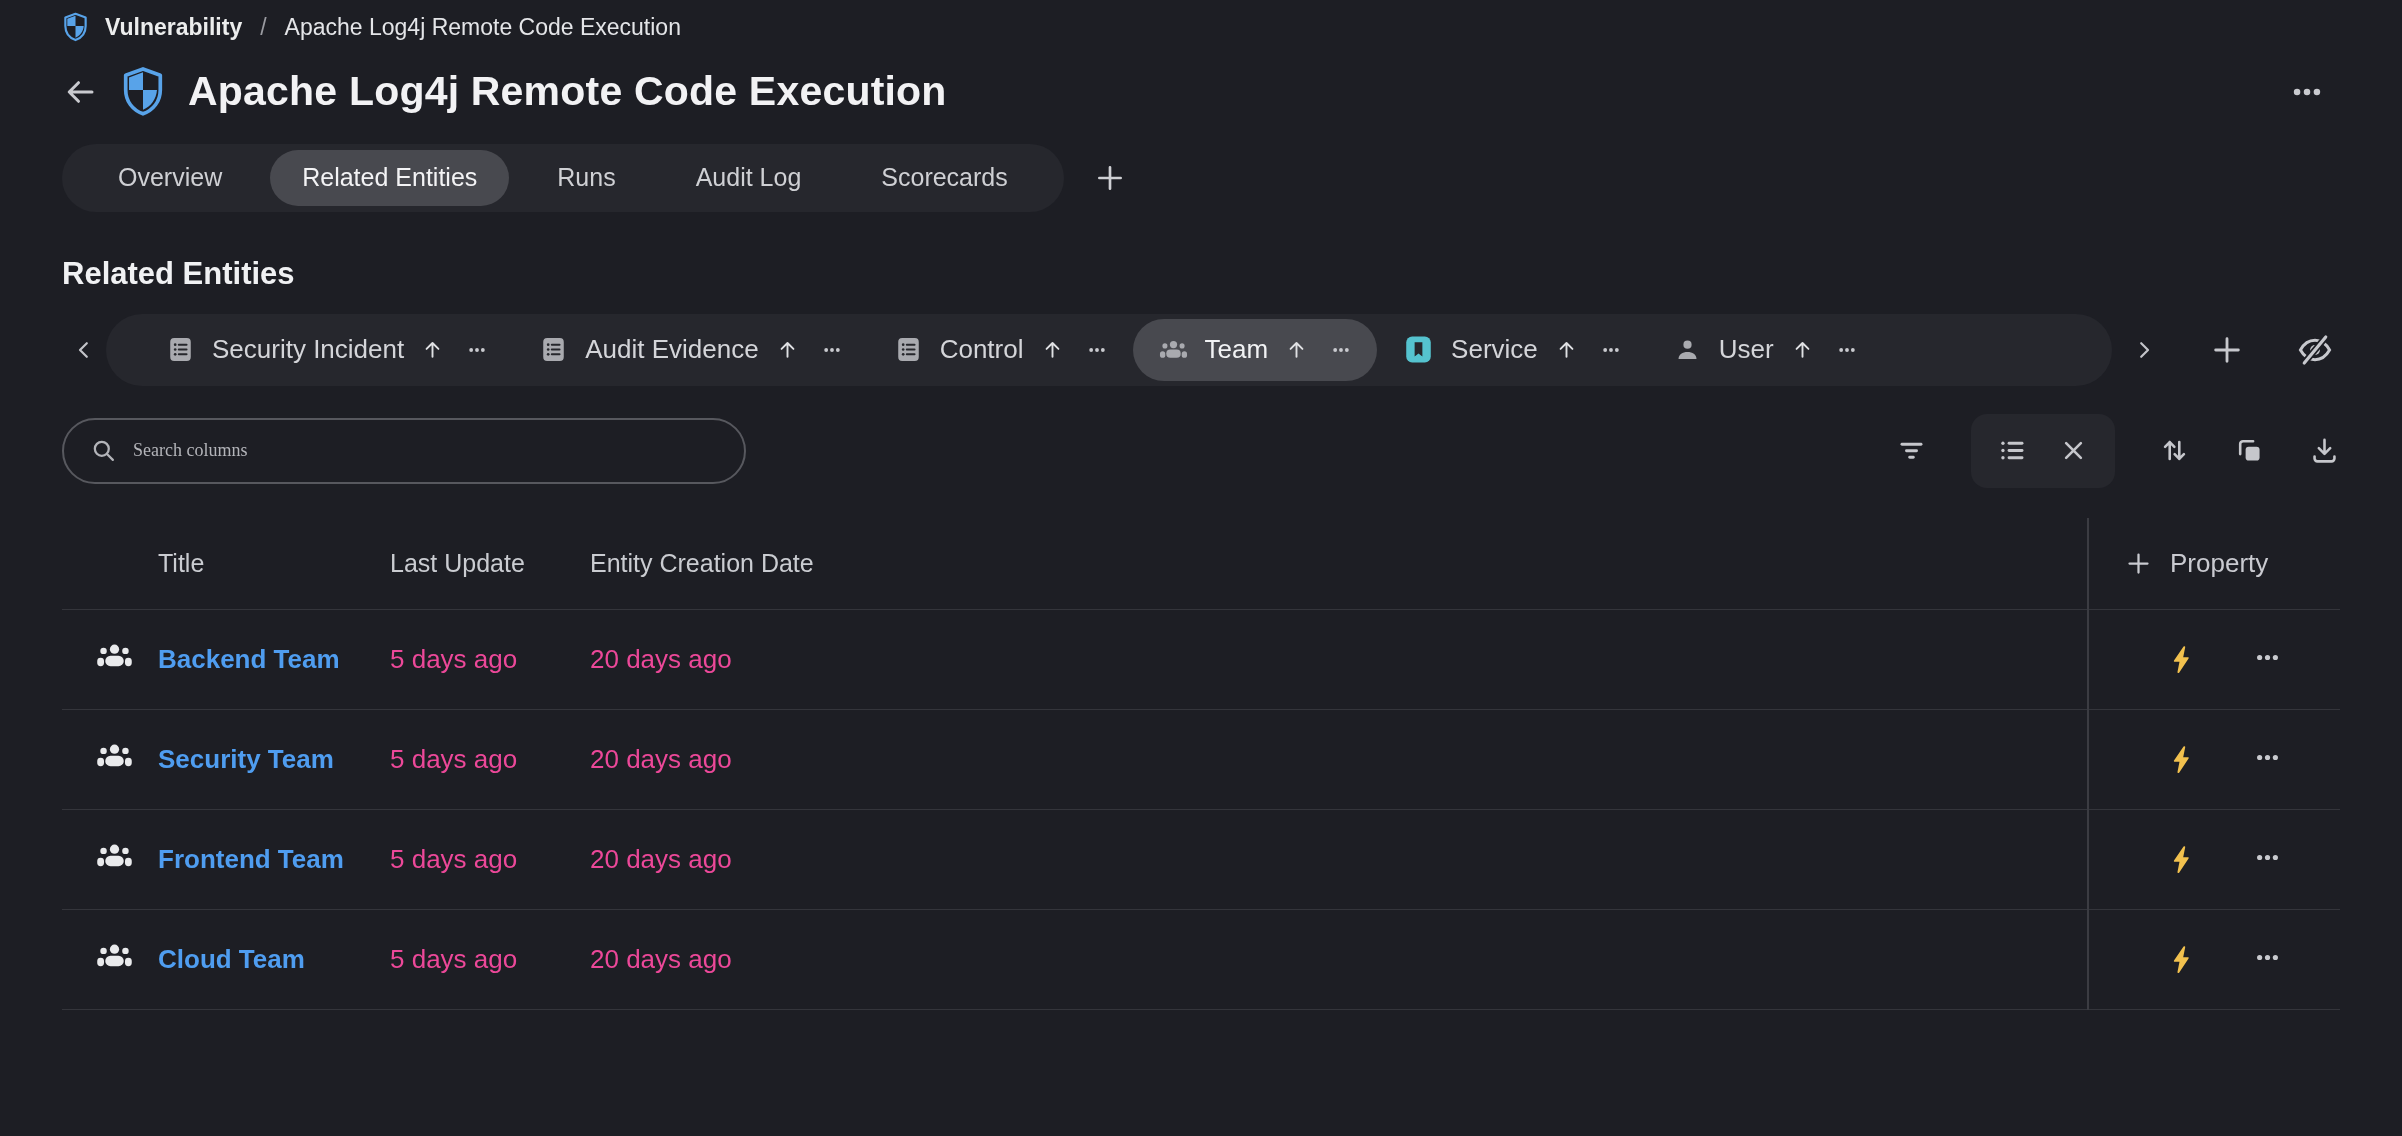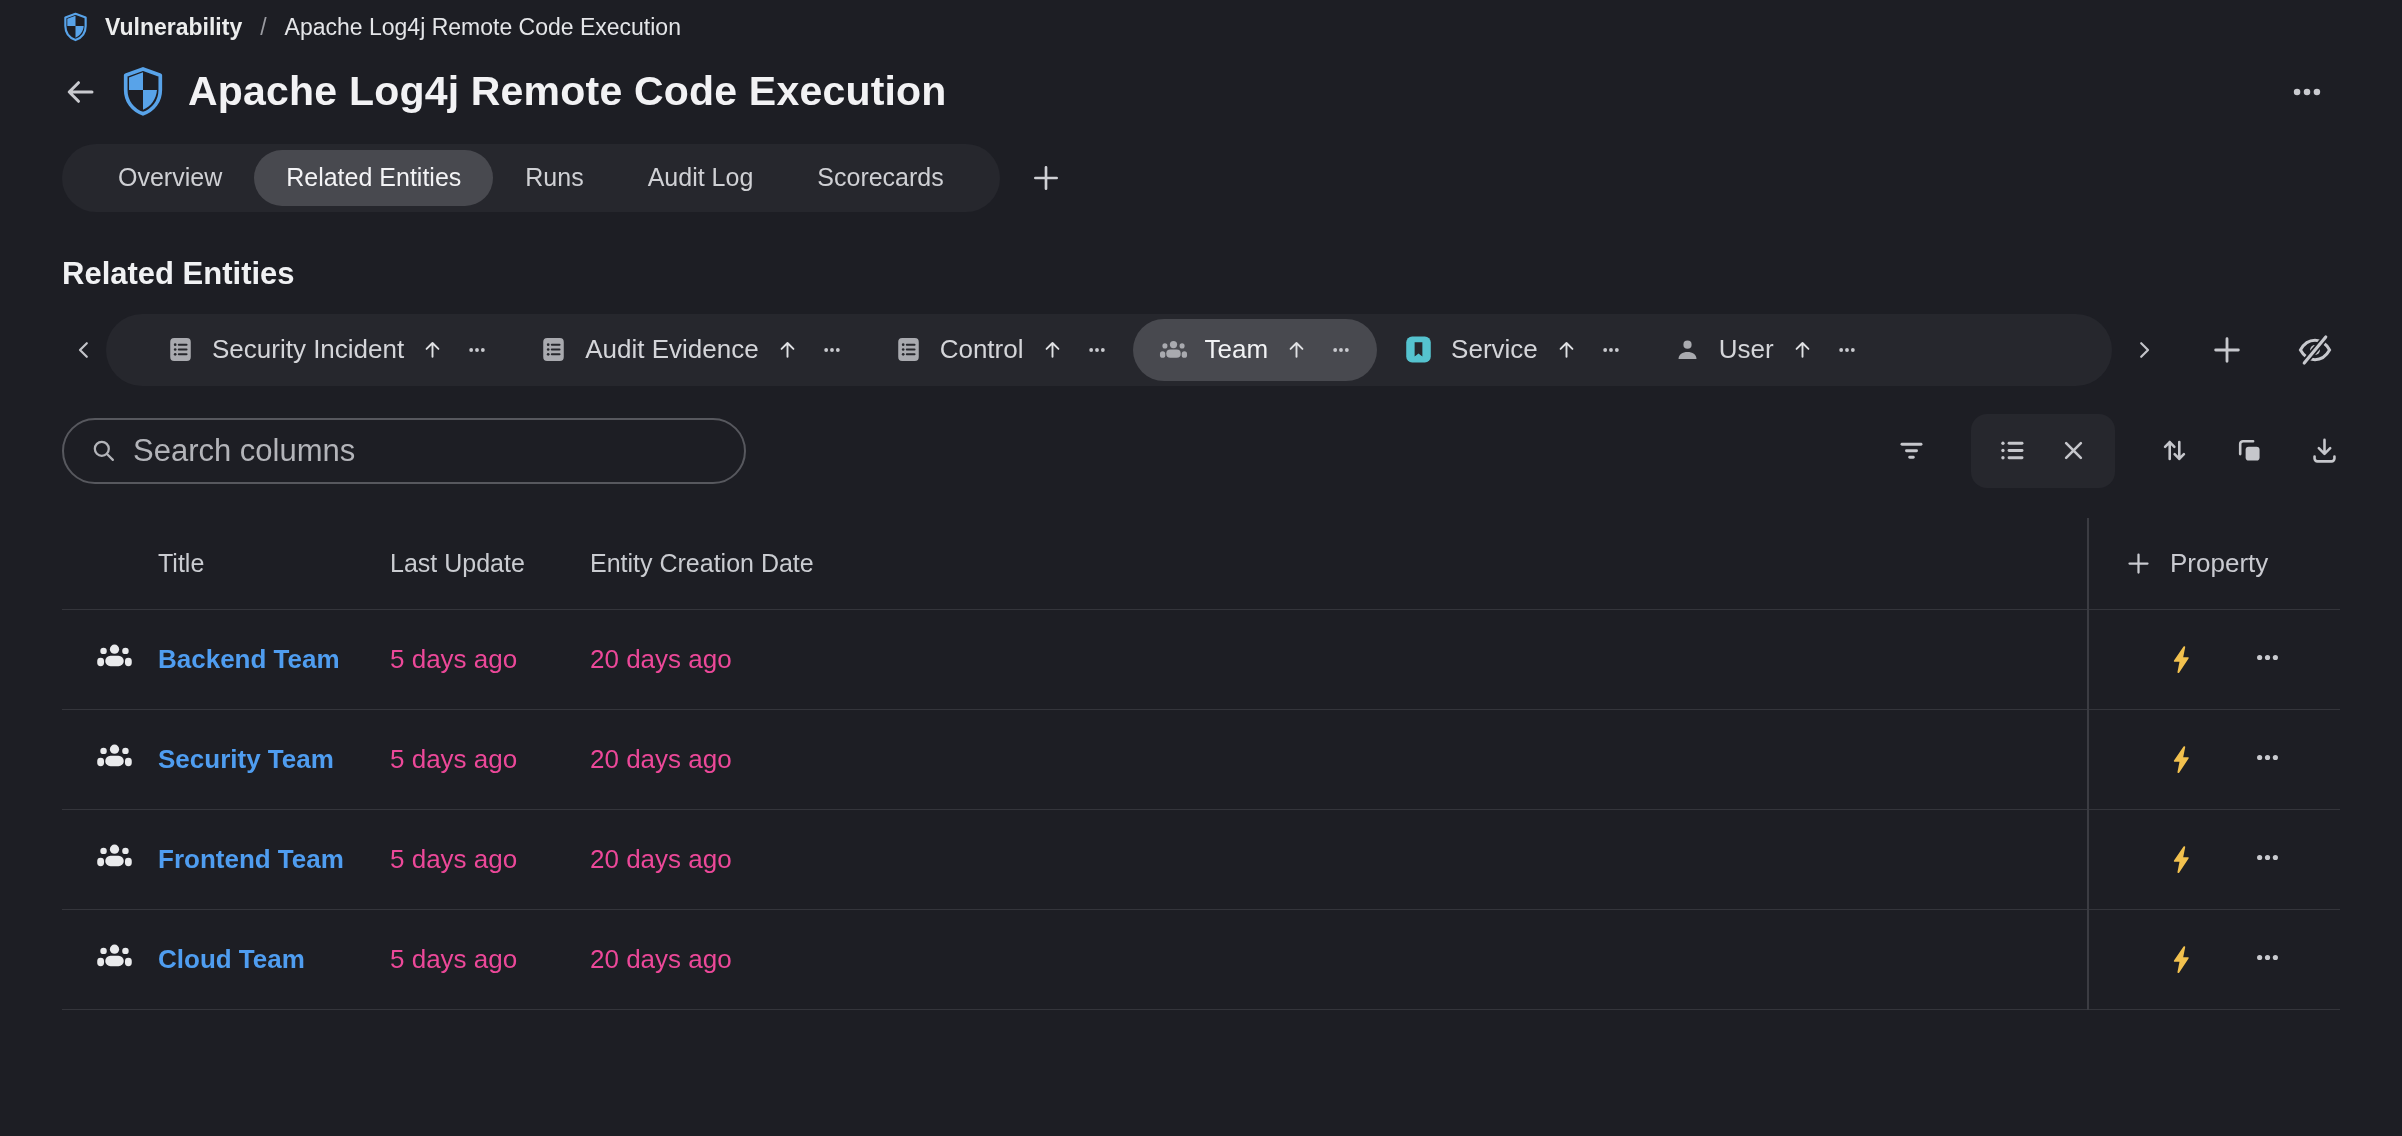--- a/index.html
+++ b/index.html
@@ -35,21 +35,21 @@
 
   
   .title-row{margin-top:22px;display:flex;align-items:center;gap:22px}
   .back-btn{font-size:36px;color:#c9cacf}
   .title-row .shield-lg{font-size:46px;color:var(--shield)}
   h1{font-size:41px;font-weight:700;letter-spacing:.2px;color:#f2f2f4}
   .menu-btn{margin-left:auto;font-size:34px;color:#c9cacf;margin-right:16px}
 
   
   .tabbar-row{margin-top:26px;display:flex;align-items:center}
-  .tabbar{display:inline-flex;align-items:center;background:var(--panel);height:68px;border-radius:34px;padding:0 24px;gap:0}
+  .tabbar{display:inline-flex;align-items:center;background:var(--panel);height:68px;border-radius:34px;padding:0 24px;gap:16px}
   .ptab{padding:0 32px;height:56px;display:flex;align-items:center;border-radius:28px;font-size:25px;color:var(--text2)}
   .ptab.active{background:var(--pill);color:#f3f3f5;font-weight:400}
   .add-tab{margin-left:30px;font-size:32px;color:#cfd0d4}
 
   
   .section-row{margin-top:44px;display:flex;align-items:center;justify-content:space-between}
   h2{font-size:31px;font-weight:700;color:#f0f1f3}
   .view-toggle{display:flex;align-items:center;background:var(--panel2);border-radius:33px;padding:6px;height:66px}
   .toggle-item{display:flex;align-items:center;gap:15px;padding:0 34px;height:54px;border-radius:27px;font-size:26px;color:#d2d3d7}
   .toggle-item.active{background:var(--pill);color:#f1f2f4}
@@ -68,21 +68,21 @@
   .etab .dots-ic{font-size:20px;color:#c9cacf;margin-left:6px}
   .strip-action{flex:none;color:#c7c8cd}
   .strip-action.plus{font-size:34px;margin-left:44px}
   .strip-action.eye{font-size:38px;margin-left:52px;margin-right:6px}
   .nav-chevron.right{margin-left:10px}
 
   
   .toolbar-row{margin-top:28px;display:flex;align-items:center}
   .search-box{width:684px;height:66px;border:2px solid var(--inputborder);border-radius:34px;display:flex;align-items:center;gap:16px;padding:0 26px}
   .search-box .icon{font-size:27px;color:#b3b4b9}
-  .search-box input{flex:1;background:transparent;border:none;outline:none;color:#fdba74;font-size:31px;font-family:Liberation Sans, sans-serif}
+  .search-box input{flex:1;background:transparent;border:none;outline:none;color:#fdba74;font-size:18px;font-family:Liberation Serif, serif}
   .search-box input::placeholder{color:#b3b4b9}
   .toolbar-icons{margin-left:auto;display:flex;align-items:center;gap:44px;color:#c6c7cc}
   .toolbar-icons .icon,.toolbar-icons button{font-size:31px;color:#c6c7cc}
   .group-pill{background:var(--panel);border-radius:16px;height:74px;padding:0 26px;display:flex;align-items:center;gap:30px}
 
   
   .table-wrap{margin-top:30px;position:relative}
   .vdivider{position:absolute;right:251px;top:0;bottom:0;width:2px;background:var(--vline)}
   .thead,.trow{display:grid;grid-template-columns:96px 232px 200px 1fr 251px;align-items:center}
   .thead{height:92px;color:#caccd1;font-size:25px;border-bottom:1px solid var(--border)}

